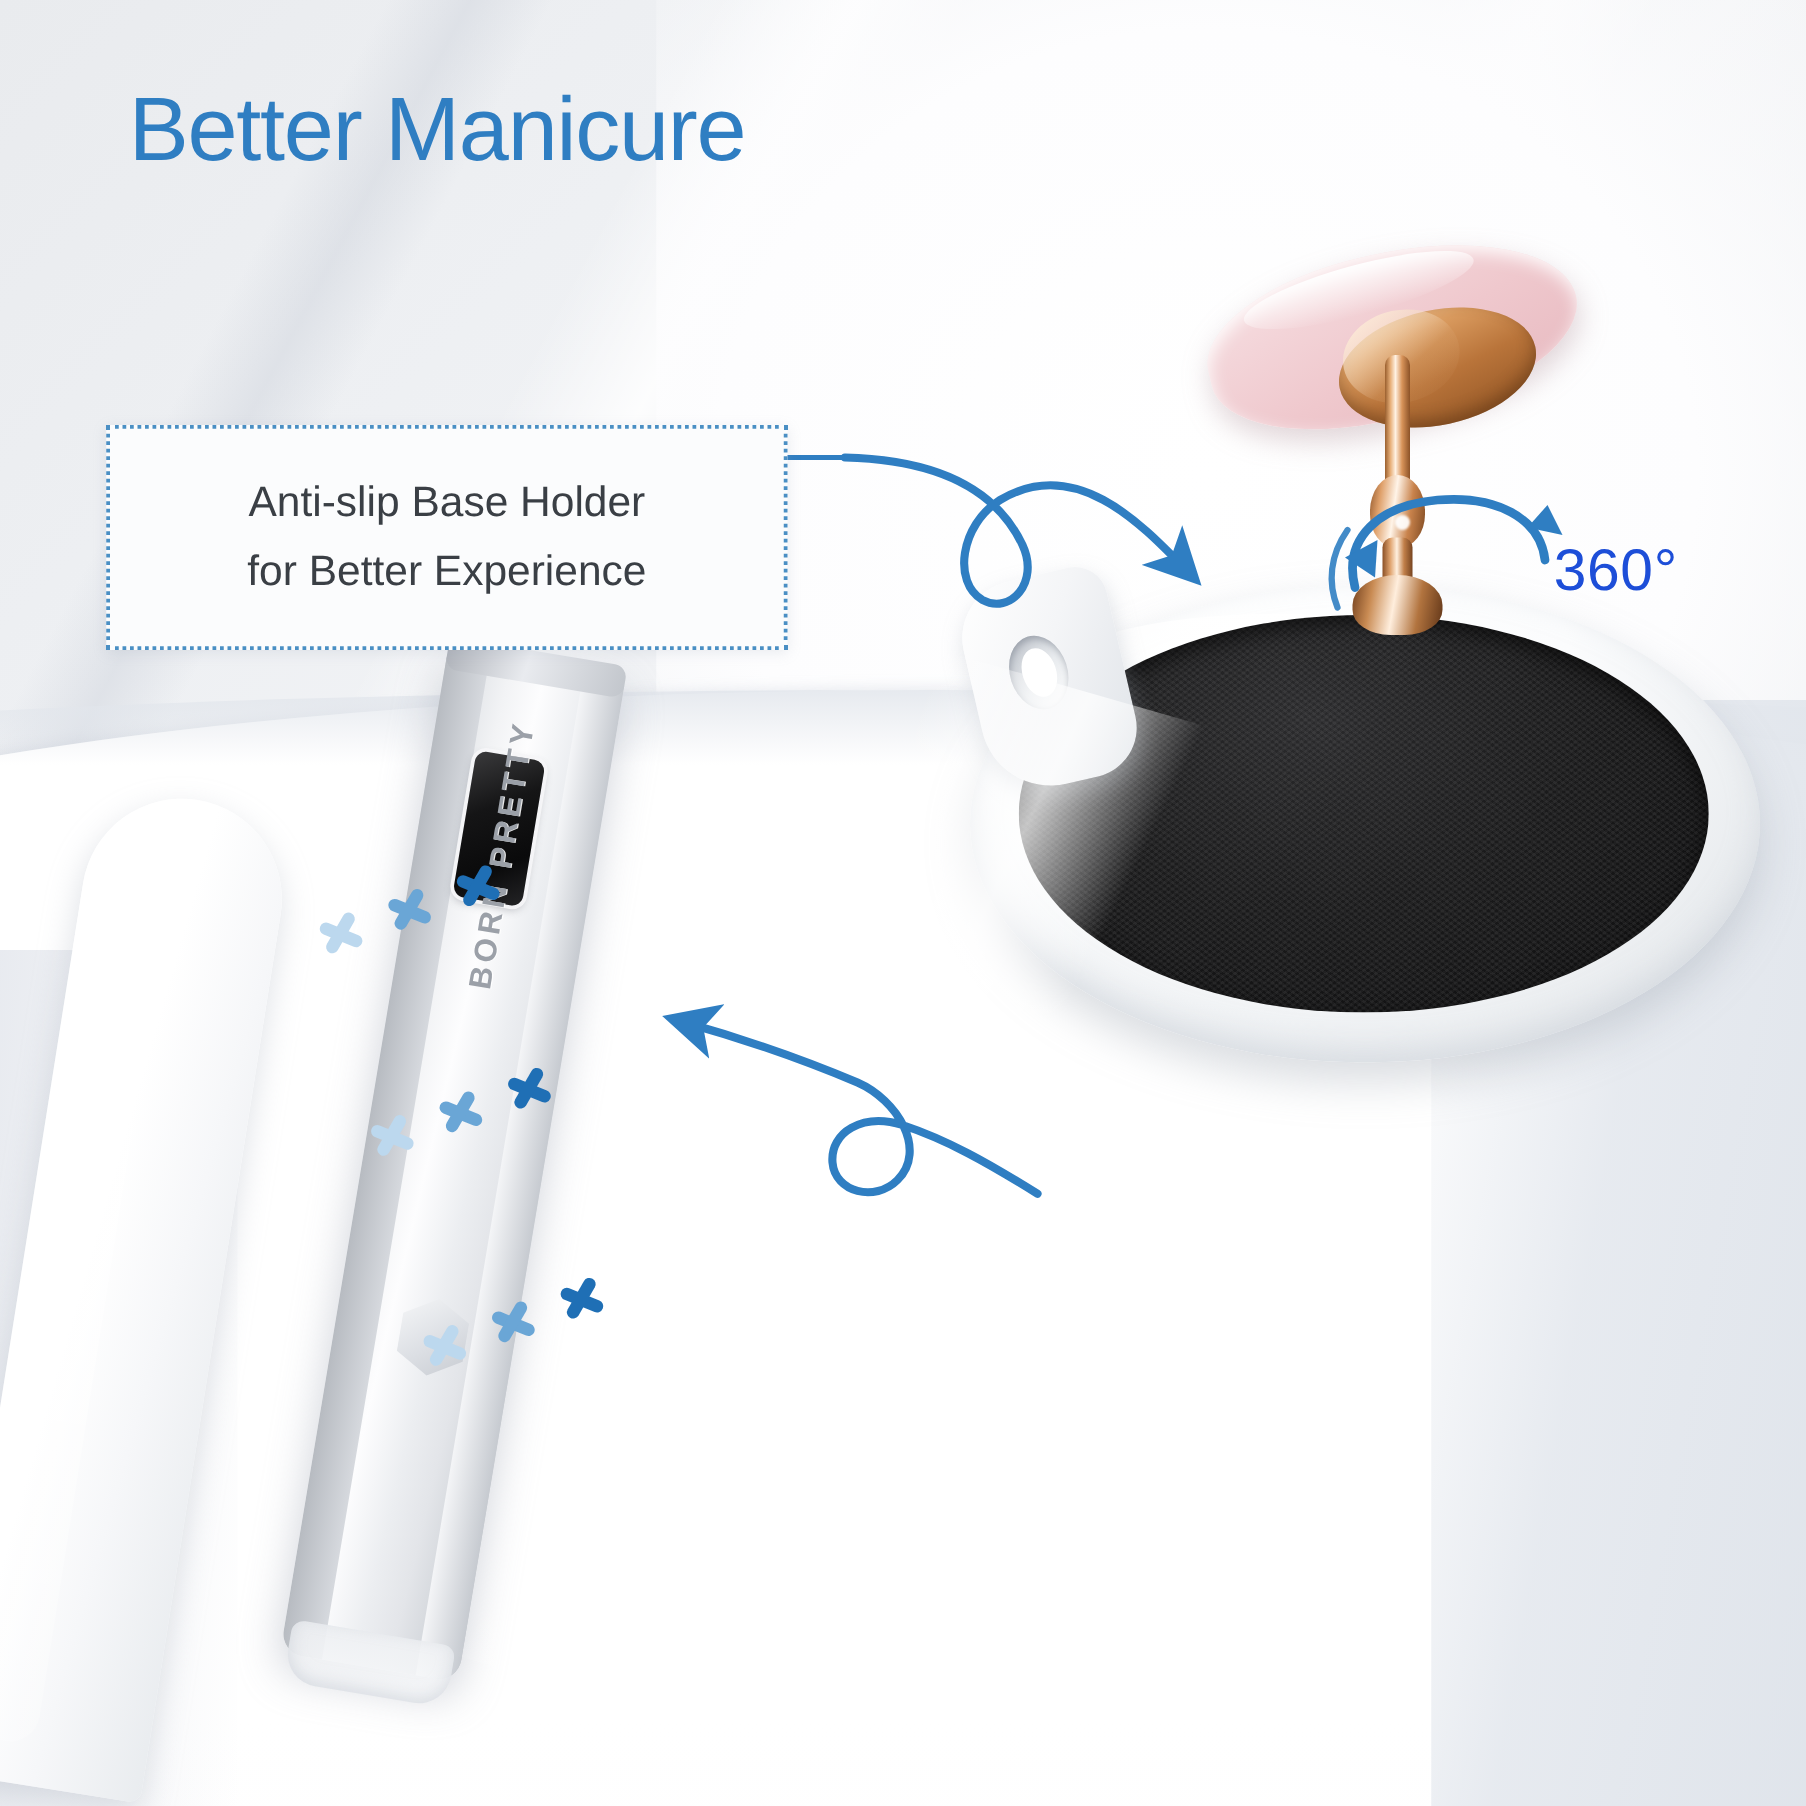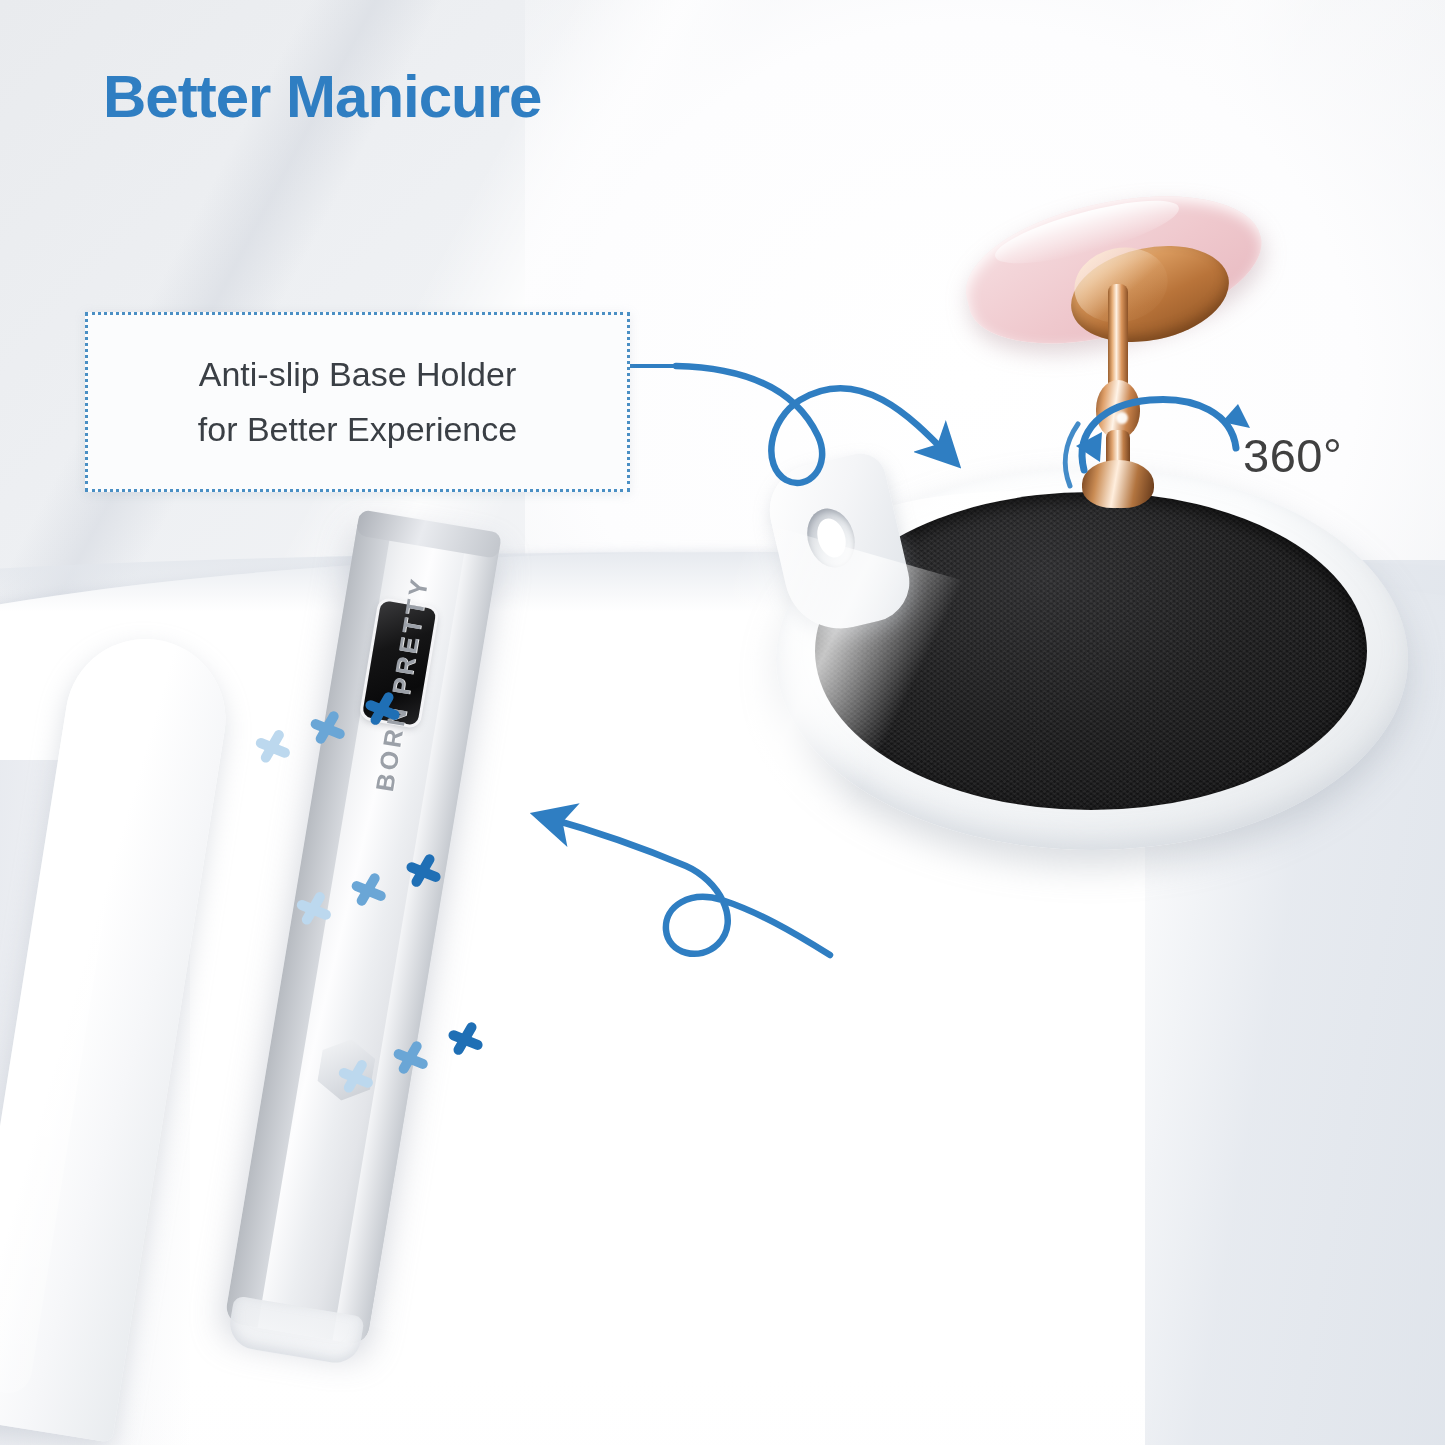--- a/index.html
+++ b/index.html
@@ -31,29 +31,29 @@
     background:linear-gradient(180deg,rgba(226,230,236,.85),rgba(255,255,255,0));
     border-radius:50% 50% 0 0 / 60px 60px 0 0;}
   
   .right-band{position:absolute;right:0;top:560px;width:300px;height:890px;
     background:linear-gradient(100deg,rgba(233,236,241,0) 0%,rgba(228,232,238,.9) 45%,rgba(222,227,234,.95) 100%);}
   .left-shade{position:absolute;left:0;top:760px;width:190px;height:690px;
     background:linear-gradient(95deg,rgba(228,231,237,.85),rgba(255,255,255,0));}
 
   
   .headline{position:absolute;left:103px;top:62px;width:780px;
-    font-size:60px;font-weight:bold;line-height:1.18;letter-spacing:-1px;}
+    font-size:72px;font-weight:normal;line-height:1.18;letter-spacing:-1px;}
   .headline .l{display:block;}
 
   
   .callout{position:absolute;background:#fbfcfd;
     border:3px dotted #4a8fc4;
     box-shadow:0 2px 10px rgba(150,160,175,.18);
     display:flex;flex-direction:column;justify-content:center;
-    padding:16px 26px;box-sizing:border-box;}
+    padding:16px 26px;box-sizing:border-box;margin-top:28px;}
   .callout .line{font-size:34px;color:#3a3f45;line-height:1.62;white-space:nowrap;}
   #callout-1{left:85px;top:312px;width:545px;height:180px;align-items:center;}
   #callout-2{left:727px;top:962px;width:530px;height:180px;align-items:flex-start;padding-left:56px;}
 
   
   .stub{position:absolute;left:628px;top:364px;width:48px;height:4px;background:#2f7ec2;border-radius:2px;}
 
   
   .ov{position:absolute;left:0;top:0;width:1445px;height:1445px;pointer-events:none;}
 
@@ -62,21 +62,21 @@
   .chev{width:44px;height:44px;position:relative;}
   .chev::before,.chev::after{content:"";position:absolute;left:4px;width:36px;height:10px;
     border-radius:5px;background:currentColor;}
   .chev::before{top:9px;transform:rotate(41deg);transform-origin:left center;}
   .chev::after{top:31px;transform:rotate(-41deg);transform-origin:left center;}
   #chev-1{left:255px;top:728px;transform:rotate(-19deg);}
   #chev-2{left:296px;top:890px;transform:rotate(-19deg);}
   #chev-3{left:338px;top:1058px;transform:rotate(-19deg);}
 
   
-  .deg-label{position:absolute;left:1243px;top:428px;font-size:47px;color:#404040;
+  .deg-label{position:absolute;left:1243px;top:428px;font-size:47px;color:#1d4ed8;
     font-weight:500;letter-spacing:.5px;}
 
   
   .holder{position:absolute;left:768px;top:196px;width:660px;height:650px;}
   
   .disc-white{position:absolute;left:8px;top:272px;width:632px;height:382px;
     border-radius:50%;
     background:radial-gradient(ellipse at 38% 22%,#ffffff 0%,#fbfcfd 44%,#e8ebee 78%,#d7dbe0 100%);
     box-shadow:0 16px 34px rgba(150,158,170,.35), inset 0 -10px 22px rgba(200,206,214,.5);}
   .disc-white::after{content:"";position:absolute;left:10%;top:6%;width:58%;height:26%;

